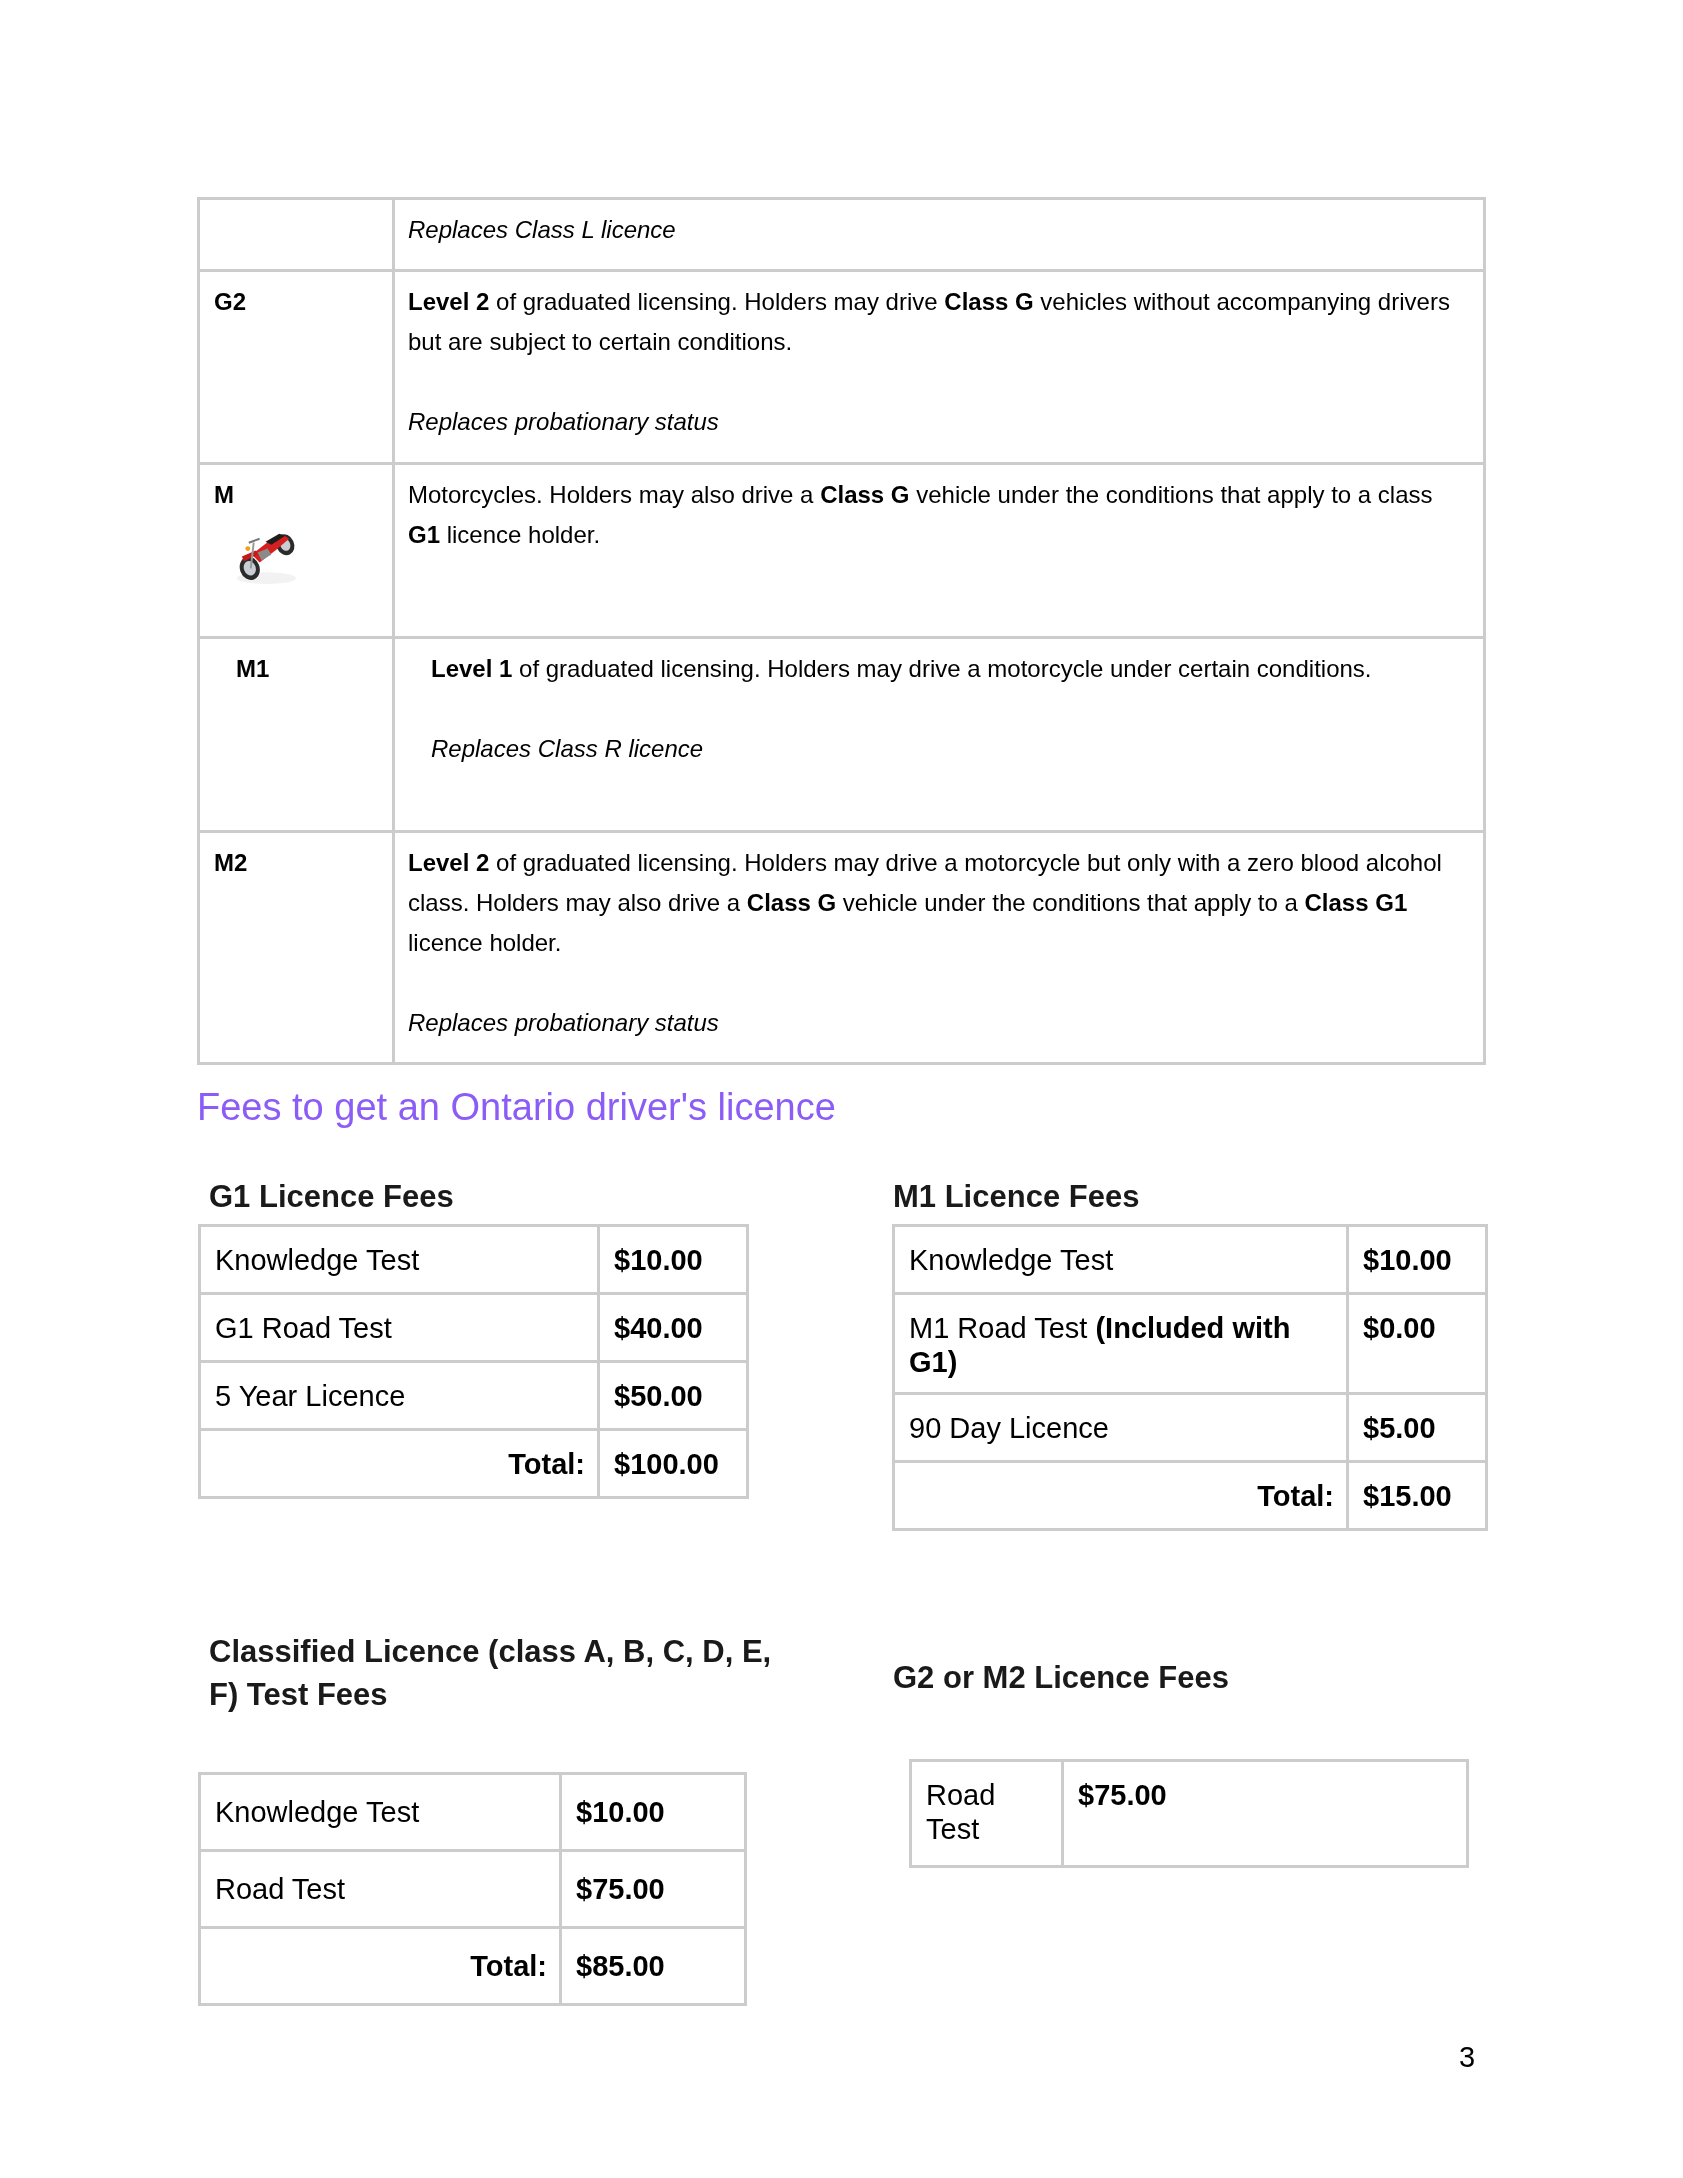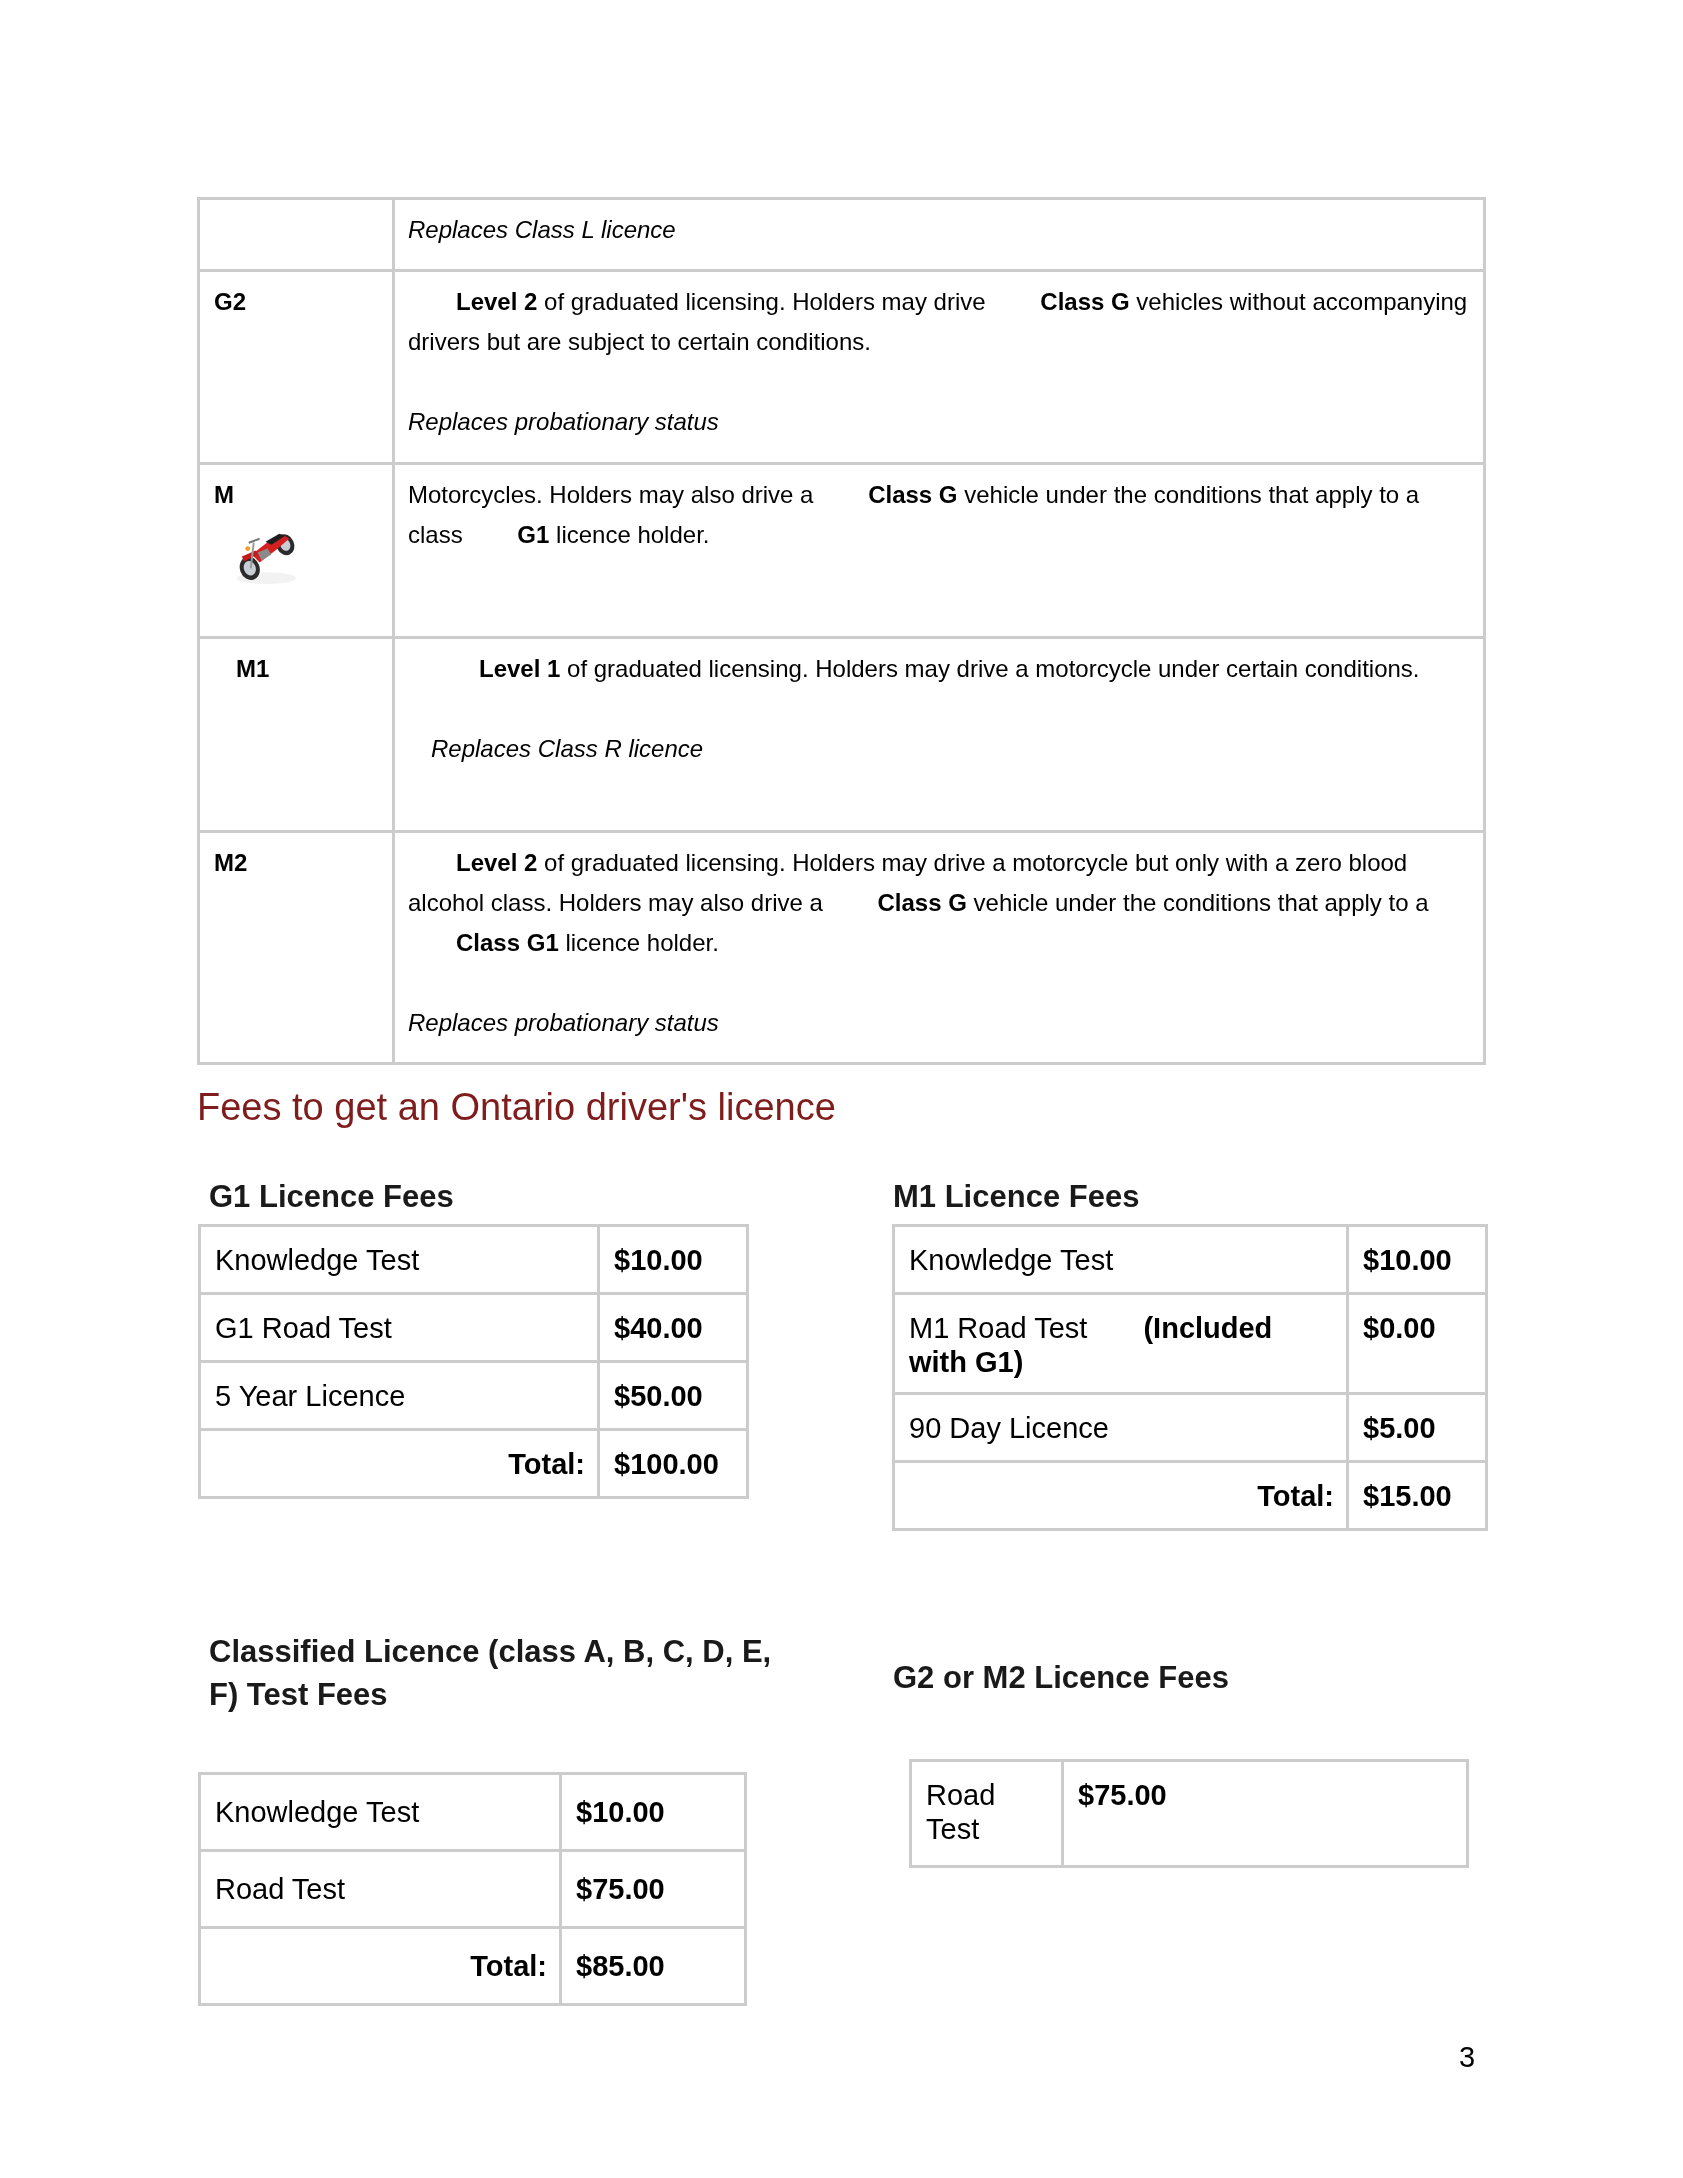--- a/index.html
+++ b/index.html
@@ -1,39 +1,39 @@
 <!DOCTYPE html>
 <html><head>
 <meta charset="utf-8">
 <style>
   html, body { margin: 0; padding: 0; background: #ffffff; }
   body { width: 1683px; height: 2178px; position: relative; overflow: hidden;
          font-family: "Liberation Sans", sans-serif; color: #000; }
   .abs { position: absolute; }
-  b, .b { font-weight: bold; margin-left: 48px; }
+  b, .b { font-weight: bold; }
   i, .i { font-style: italic; }
 
   
   table { border-collapse: collapse; }
   .classes { position: absolute; left: 197px; top: 197px; width: 1289px; }
   .classes td { border: 3px solid #cccccc; vertical-align: top; font-size: 24px; line-height: 40px; padding: 0; }
   .classes td.c1 { width: 144px; padding: 10px 12px 0 14px; font-weight: bold; }
   .classes td.c2 { padding: 10px 14px 0 13px; }
   .classes td.c2 p { margin: 0; }
   .classes td.c2 p + p { margin-top: 40px; }
   .classes tr.r0 td { height: 59px; }
   .classes tr.r1 td { height: 180px; }
   .classes tr.r2 td { height: 161px; }
   .classes tr.r3 td { height: 181px; padding-left: 36px; }
   .classes tr.r4 td { height: 219px; }
 
   .moto { display: block; margin: 10px 0 0 18px; width: 69px; height: 61px; }
 
   h2.fees-title { position: absolute; left: 197px; top: 1086px; margin: 0;
-       font-size: 38px; font-weight: normal; color: #7f1d1d; }
+       font-size: 38px; font-weight: normal; color: #8b5cf6; }
   h3.sub { position: absolute; margin: 12px; font-size: 31px; font-weight: bold; color: #1a1a1a; line-height: 43px; }
 
   .fee td { border: 3px solid #cccccc; font-size: 29px; line-height: 34px; vertical-align: top; padding: 16px 14px 0 14px; }
   .fee td.amt { font-weight: bold; }
   .fee td.tot { text-align: right; font-weight: bold; padding-right: 12px; }
 
   #g1 { left: 198px; top: 1224px; width: 551px; }
   #g1 td { height: 49px; }
   #g1 td.lbl { width: 368px; }
 

